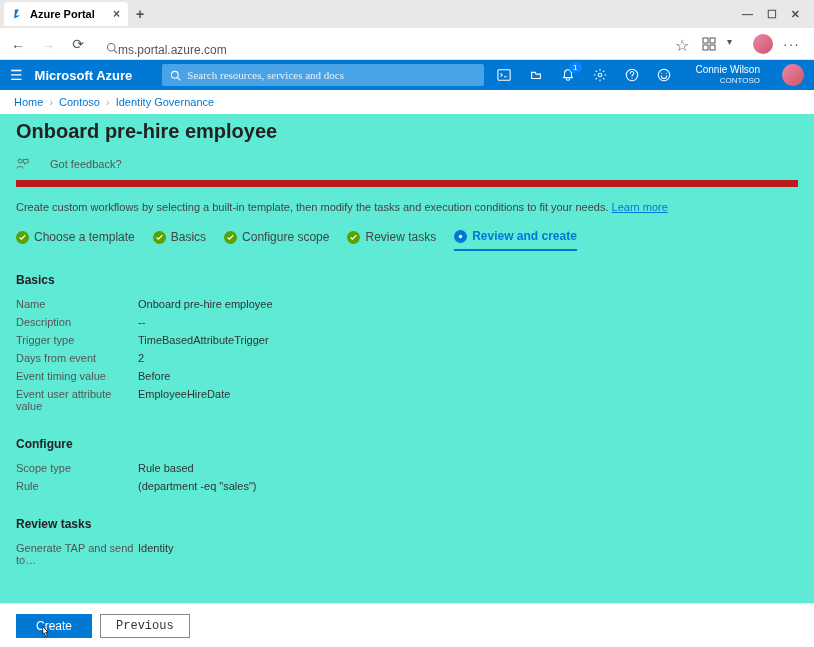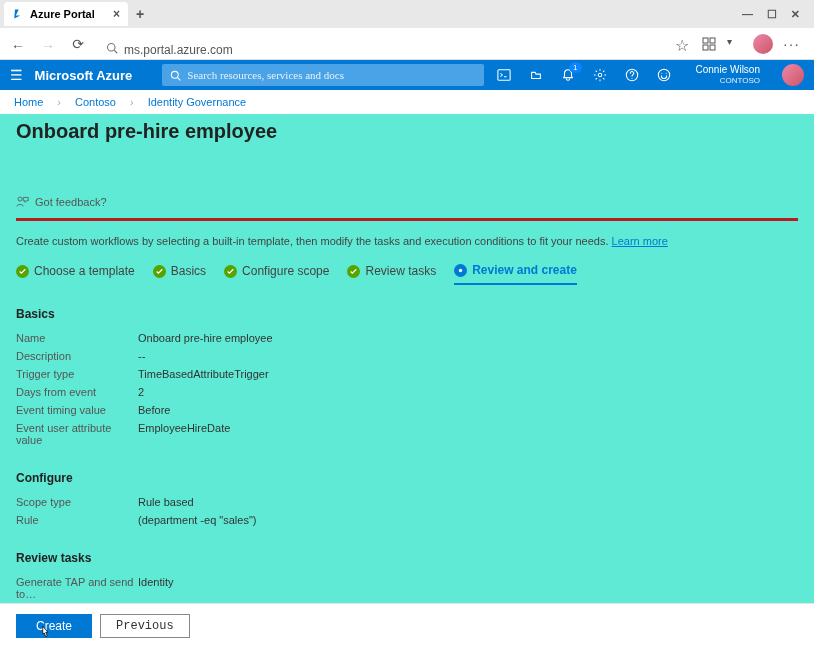--- a/index.html
+++ b/index.html
@@ -10,21 +10,21 @@
     .tab { background: #fff; height: 24px; width: 124px; display: flex; align-items: center; padding: 0 8px; font-size: 11px; border-radius: 4px 4px 0 0; gap: 6px; }
     .tab .ico { width: 12px; height: 12px; display: inline-flex; align-items: center; }
     .tab-close { margin-left: auto; font-size: 12px; color: #555; cursor: pointer; }
     .new-tab { width: 24px; text-align: center; font-size: 14px; color: #555; cursor: pointer; }
     .win-ctrls { margin-left: auto; display: flex; gap: 14px; padding-right: 10px; }
     .win-ctrls span { font-size: 11px; color: #555; cursor: pointer; }
 
     .browser-nav { height: 32px; background: #fff; display: flex; align-items: center; padding: 0 8px; gap: 10px; border-bottom: 1px solid #ddd; }
     .nav-btn { width: 20px; height: 20px; display: flex; align-items: center; justify-content: center; color: #555; cursor: pointer; font-size: 14px; }
     .nav-btn.disabled { color: #ccc; }
-    .url-bar { flex: 1; display: flex; align-items: center; gap: 6px; font-size: 12px; color: #555; padding: 0 8px; margin-top: 12px; }
+    .url-bar { flex: 1; display: flex; align-items: center; font-size: 12px; color: #555; padding: 0 8px; margin-top: 12px; }
     .url-bar .search-ico { color: #777; }
     .browser-right { display: flex; align-items: center; gap: 10px; padding-right: 6px; }
     .avatar-sm { width: 20px; height: 20px; border-radius: 50%; background: linear-gradient(135deg,#e8a,#c56); }
     .ext-ico { width: 16px; height: 16px; color: #555; }
     .more-h { color:#555; font-size:14px; letter-spacing:1px; }
 
     
     .az-bar { height: 30px; background: #0078d4; display: flex; align-items: center; color: #fff; padding: 0 10px; gap: 12px; }
     .hamburger { font-size: 14px; cursor: pointer; }
     .brand { font-size: 13px; font-weight: 600; }
@@ -32,28 +32,28 @@
     .search-box input { background: transparent; border: none; outline: none; color: #fff; font-size: 11px; flex: 1; font-family: Liberation Serif, serif; }
     .search-box input::placeholder { color: #e6f2fb; }
     .az-icons { display: flex; gap: 16px; align-items: center; margin-left: auto; }
     .az-ico { width: 16px; height: 16px; cursor: pointer; position: relative; display: inline-flex; align-items: center; justify-content: center; }
     .badge { position: absolute; top: -5px; right: -6px; background: #0a84ff; border: 1px solid #0a84ff; color: #fff; font-size: 8px; border-radius: 6px; padding: 0 3px; line-height: 9px; }
     .user-block { display: flex; flex-direction: column; align-items: flex-end; font-size: 10px; line-height: 11px; margin-left: 8px; }
     .user-block .co { font-size: 8px; opacity: .9; text-transform: uppercase; }
     .avatar-az { width: 22px; height: 22px; border-radius: 50%; background: linear-gradient(135deg,#e8a,#c56); margin-left: 6px; }
 
     
-    .crumbs { height: 24px; background: #fff; display: flex; align-items: center; padding: 0 14px; font-size: 11px; color: #777; gap: 14px; }
+    .crumbs { height: 24px; background: #fff; display: flex; align-items: center; padding: 0 14px; font-size: 11px; color: #777; gap: 6px; }
     .crumbs a { color: #0078d4; text-decoration: none; cursor: pointer; }
     .crumbs .sep { color: #aaa; }
 
     
     .content { flex: 1; background: #5eead4; padding: 6px 16px 0; display: flex; flex-direction: column; position: relative; }
     h1 { font-size: 20px; font-weight: 600; color: #222; margin-bottom: 10px; }
-    .feedback { display: inline-flex; align-items: center; gap: 6px; font-size: 11px; color: #555; padding: 4px 0 10px; border-bottom: 3px solid #b91c1c; width: 100%; cursor: pointer; margin-top: 38px; }
+    .feedback { display: inline-flex; align-items: center; gap: 21px; font-size: 11px; color: #555; padding: 4px 0 10px; border-bottom: 7px solid #b91c1c; width: 100%; cursor: pointer; }
     .feedback svg { width: 13px; height: 13px; }
     .desc-line { font-size: 11px; color: #444; padding: 14px 0 16px; }
     .desc-line a { color: #0078d4; text-decoration: underline; }
 
     .steps { display: flex; gap: 18px; align-items: center; font-size: 12px; padding-bottom: 6px; }
     .step { display: flex; align-items: center; gap: 5px; color: #444; }
     .step-ico { width: 13px; height: 13px; border-radius: 50%; display: inline-flex; align-items: center; justify-content: center; }
     .step.done .step-ico { background: #57a300; color: #fff; }
     .step.active { color: #0078d4; border-bottom: 2px solid #0078d4; padding-bottom: 6px; margin-bottom: -6px; font-weight: bold; }
     .step.active .step-ico { background: #0078d4; color: #fff; }

